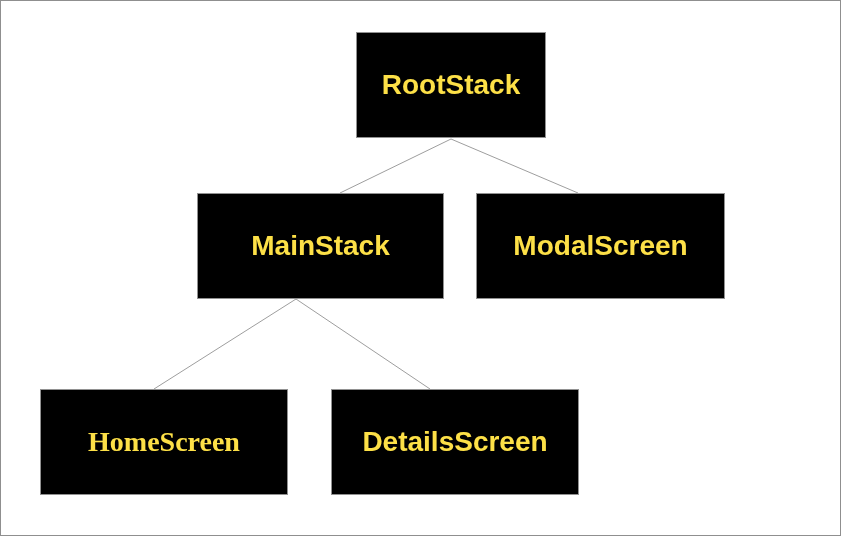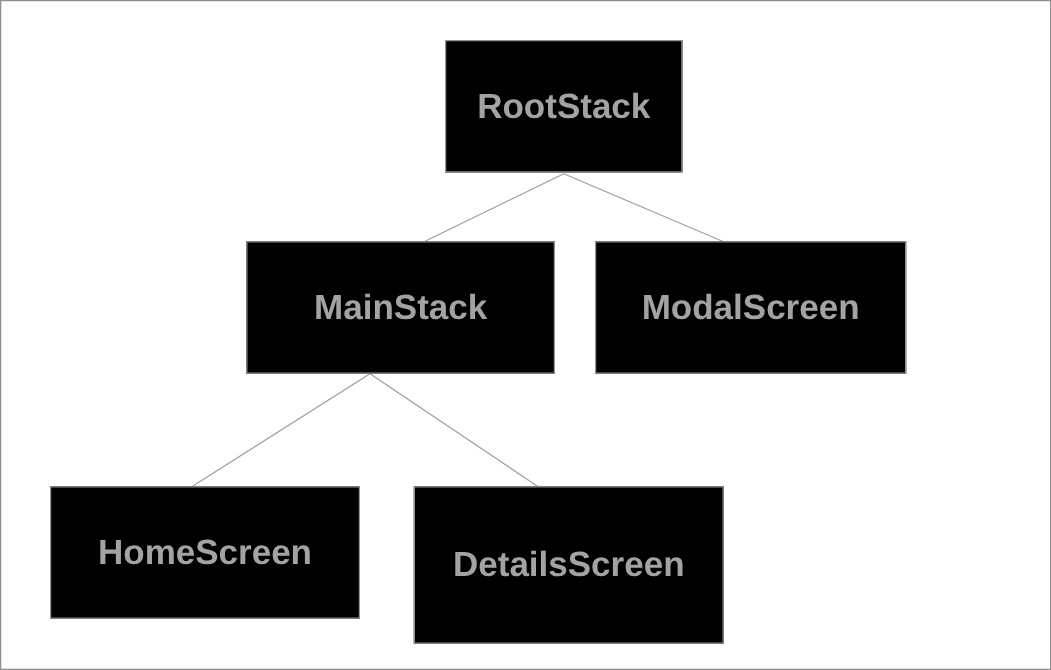--- a/index.html
+++ b/index.html
@@ -27,34 +27,34 @@
   }
   .edges-svg line {
     stroke: #9e9e9e;
     stroke-width: 1;
   }
   .node {
     position: absolute;
     background: #000000;
     border: 1.5px solid #919191;
     box-sizing: border-box;
-    color: #a3a3a3;
+    color: #fde047;
     font-weight: bold;
     font-size: 28px;
     display: flex;
     align-items: center;
     justify-content: center;
     text-align: center;
     line-height: 1;
   }
   .node-rootstack     { left: 355px; top: 31px;  width: 190px; height: 106px; }
   .node-mainstack     { left: 196px; top: 192px; width: 247px; height: 106px; }
   .node-modalscreen   { left: 475px; top: 192px; width: 249px; height: 106px; }
-  .node-homescreen    { left: 39px;  top: 388px; width: 248px; height: 106px; }
-  .node-detailsscreen { left: 330px; top: 388px; width: 248px; height: 126px; }
+  .node-homescreen    { left: 39px;  top: 388px; width: 248px; height: 106px; font-family: Liberation Serif, serif; }
+  .node-detailsscreen { left: 330px; top: 388px; width: 248px; height: 106px; }
 </style>
 </head>
 <body>
 
 <div class="canvas">
 
   <svg class="edges-svg" viewBox="0 0 841 536" xmlns="http://www.w3.org/2000/svg">
     <line x1="450" y1="138" x2="339" y2="192"></line>
     <line x1="450" y1="138" x2="577" y2="192"></line>
     <line x1="295" y1="298" x2="153" y2="388"></line>

